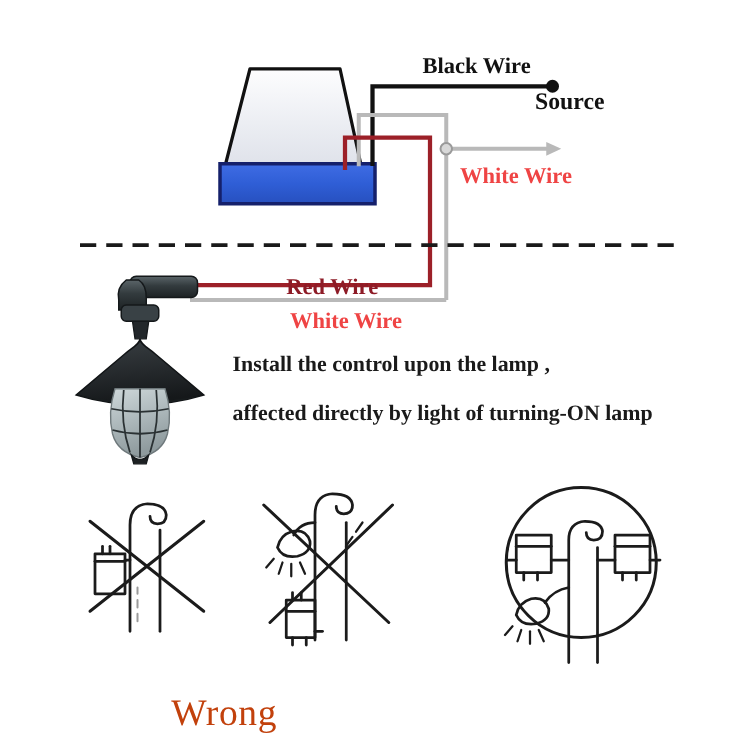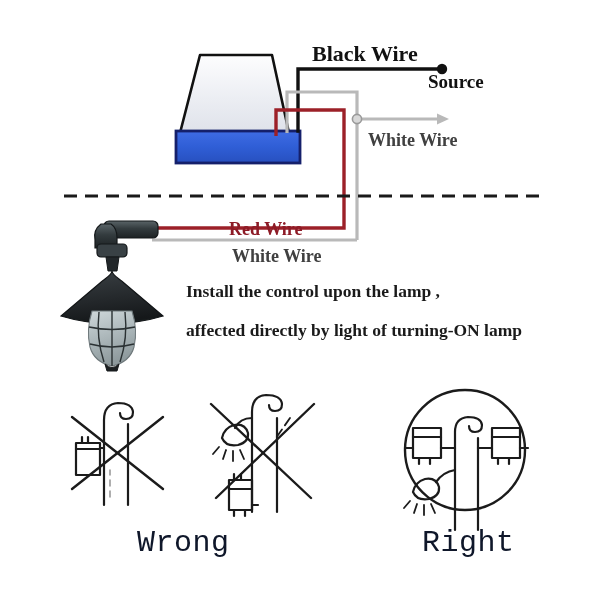--- a/index.html
+++ b/index.html
@@ -28,34 +28,35 @@
   }
   .lbl {
     position: absolute;
     white-space: nowrap;
     font-family: "Liberation Serif", serif;
     font-weight: bold;
     color: #111111;
     line-height: 1;
   }
   .lbl.gray {
-    color: #404040;
+    color: #ef4444;
   }
   .lbl.red {
     color: #8d1b26;
   }
   .lbl.body-txt {
     font-weight: bold;
     color: #1a1a1a;
   }
   .lbl.verdict {
-    font-family: Liberation Mono, monospace;
+    font-family: Liberation Serif, serif;
     font-weight: normal;
-    color: #0f172a;
+    color: #c2410c;
     letter-spacing: 0.5px;
+    margin-top: 28px;
   }
 </style>
 </head>
 <body>
 
 <div id="stage">
 
   <svg class="layer" viewBox="0 0 600 600">
     <defs>
       <linearGradient id="domeGrad" x1="0" y1="0" x2="0" y2="1">
@@ -218,31 +219,30 @@
         <path d="M 455 470 Q 443 472 436 482"></path>
         <path d="M 413 492 Q 415 482 425 479 Q 436 477 439 487 Q 440 496 429 499 Q 417 501 413 492 Z"></path>
         <path d="M 410 501 L 404 508" stroke-width="1.8"></path>
         <path d="M 417 504 L 414 513" stroke-width="1.8"></path>
         <path d="M 424 505 L 424 515" stroke-width="1.8"></path>
         <path d="M 431 504 L 435 513" stroke-width="1.8"></path>
       </g>
     </g>
   </svg>
 
-  <div class="lbl" style="left:312px; top:43px; font-size:22px;">Black Wire</div>
+  <div class="lbl" style="left:338px; top:43px; font-size:18px;">Black Wire</div>
 
   <div class="lbl" style="left:428px; top:72px; font-size:19px;">Source</div>
 
   <div class="lbl gray" style="left:368px; top:131px; font-size:18px;">White Wire</div>
 
   <div class="lbl red" style="left:229px; top:220px; font-size:18px;">Red Wire</div>
 
   <div class="lbl gray" style="left:232px; top:247px; font-size:18px;">White Wire</div>
 
   <div class="lbl body-txt" style="left:186px; top:283px; font-size:17.5px;">Install the control upon the lamp ,</div>
 
   <div class="lbl body-txt" style="left:186px; top:322px; font-size:17.5px;">affected directly by light of turning-ON lamp</div>
 
   <div class="lbl verdict" style="left:137px; top:528px; font-size:30px;">Wrong</div>
 
-  <div class="lbl verdict" style="left:422px; top:528px; font-size:30px;">Right</div>
 
 </div>
 
 </body></html>

